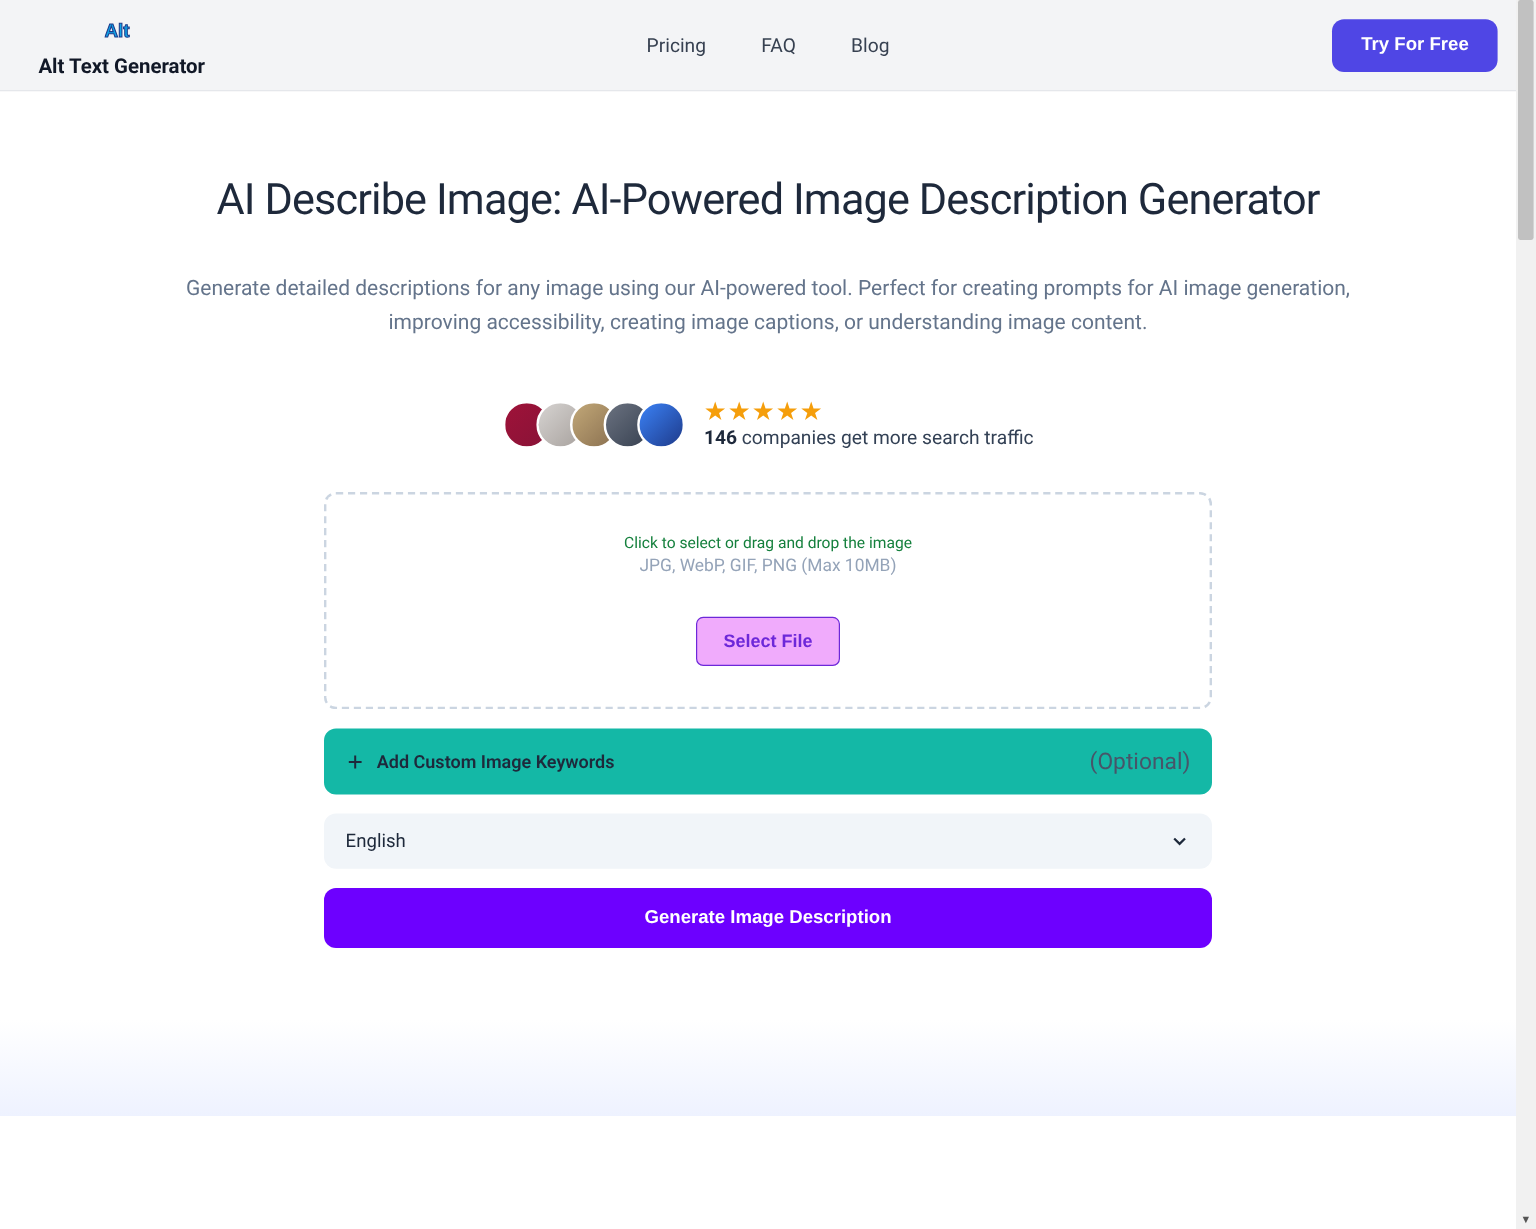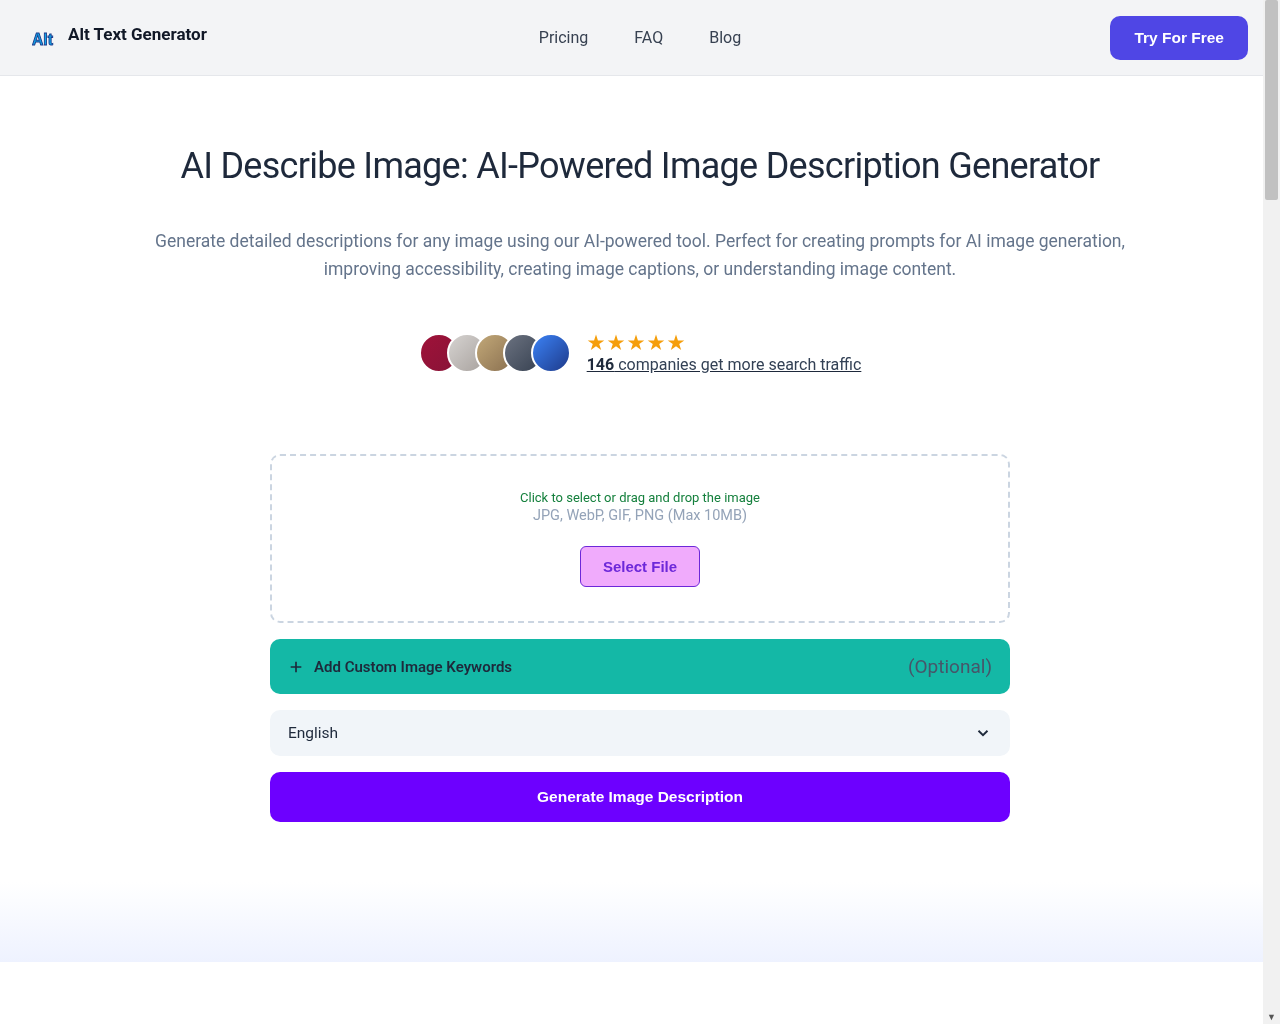--- a/index.html
+++ b/index.html
@@ -17,22 +17,23 @@
       background: #f3f4f6;
       height: 76px;
       display: flex;
       align-items: center;
       justify-content: space-between;
       padding: 0 32px;
       border-bottom: 1px solid #e5e7eb;
     }
     .brand {
       display: flex;
-      align-items: flex-start;
+      align-items: center;
       gap: 8px;
+      flex-direction: column;
     }
     .brand-icon {
       width: 28px;
       height: 28px;
     }
     .brand-text {
       font-weight: 700;
       font-size: 17px;
       color: #111827;
     }
@@ -74,25 +75,24 @@
     }
     .hero-subtitle {
       font-size: 17.5px;
       color: #64748b;
       line-height: 1.6;
       max-width: 1060px;
       margin: 0 auto 50px;
     }
     .social-proof {
       display: flex;
-      align-items: flex-start;
+      align-items: flex-end;
       justify-content: center;
       gap: 16px;
-      margin-bottom: 80px;
-      text-decoration: underline;
+      margin-bottom: 36px;
     }
     .avatars {
       display: flex;
     }
     .avatar {
       width: 40px;
       height: 40px;
       border-radius: 50%;
       border: 2px solid #fff;
       margin-left: -12px;
@@ -136,21 +136,21 @@
       cursor: pointer;
     }
     .drop-title {
       color: #15803d;
       font-size: 13px;
       margin-bottom: 2px;
     }
     .drop-hint {
       color: #94a3b8;
       font-size: 14.5px;
-      margin-bottom: 22px;
+      margin-bottom: 34px;
     }
     .select-file-btn {
       display: inline-block;
       border: 1px solid #6d28d9;
       color: #6d28d9;
       background: #f0abfc;
       padding: 11px 22px;
       border-radius: 6px;
       font-size: 15px;
       font-weight: 600;

